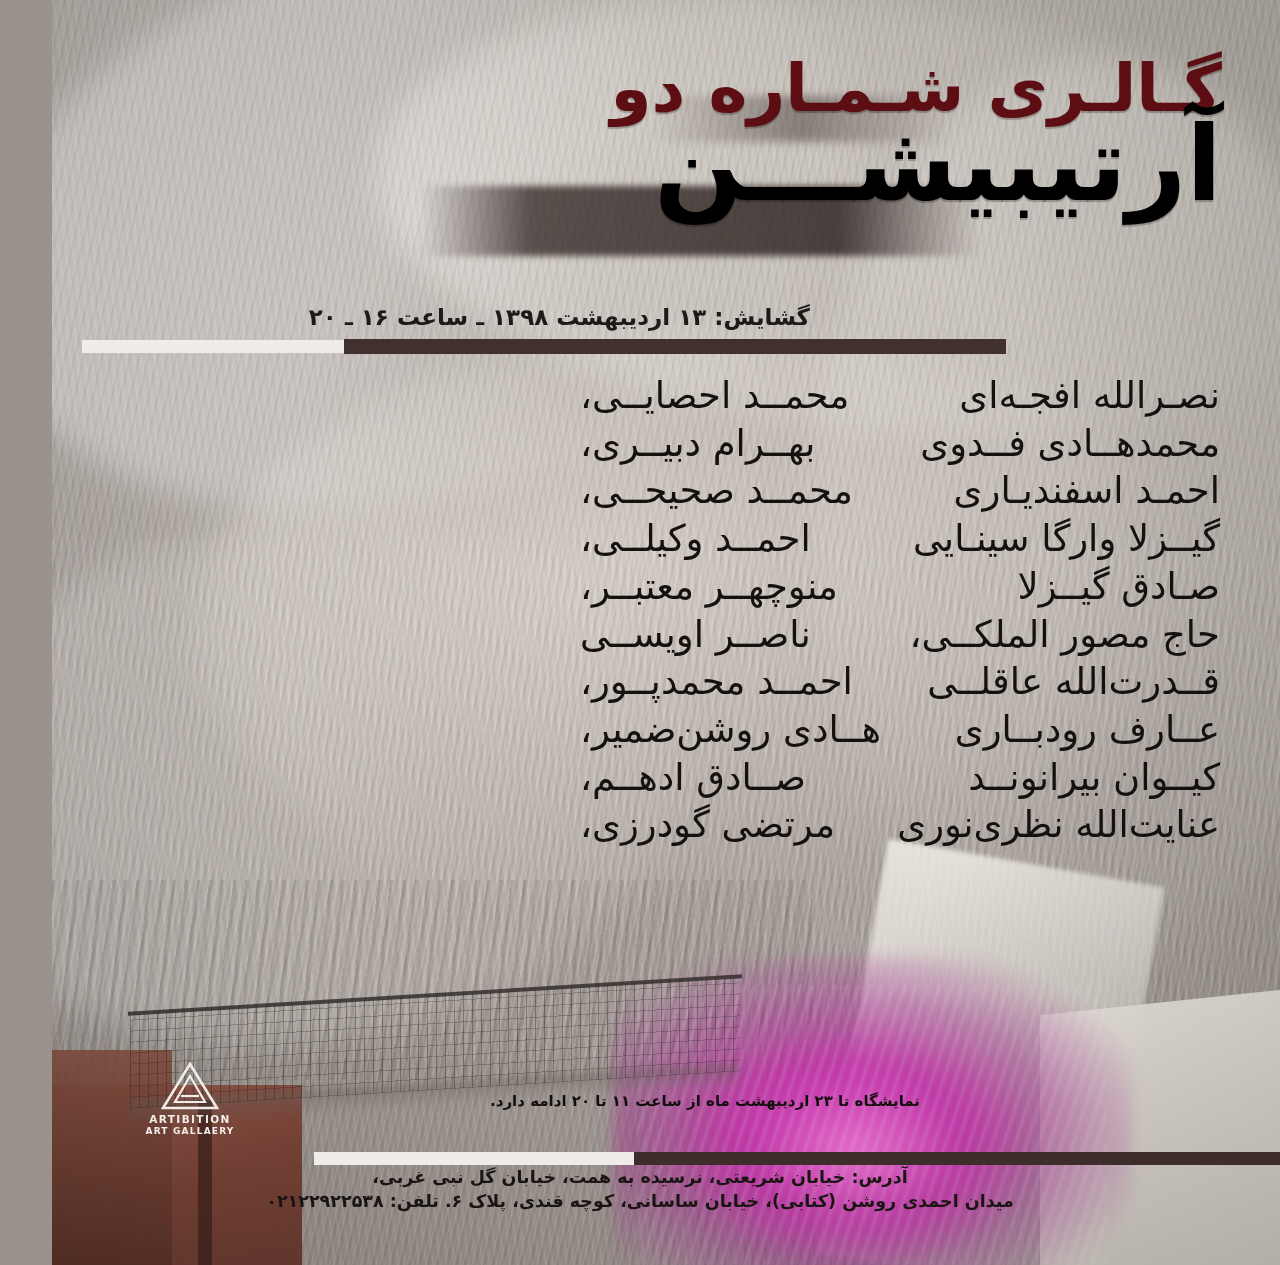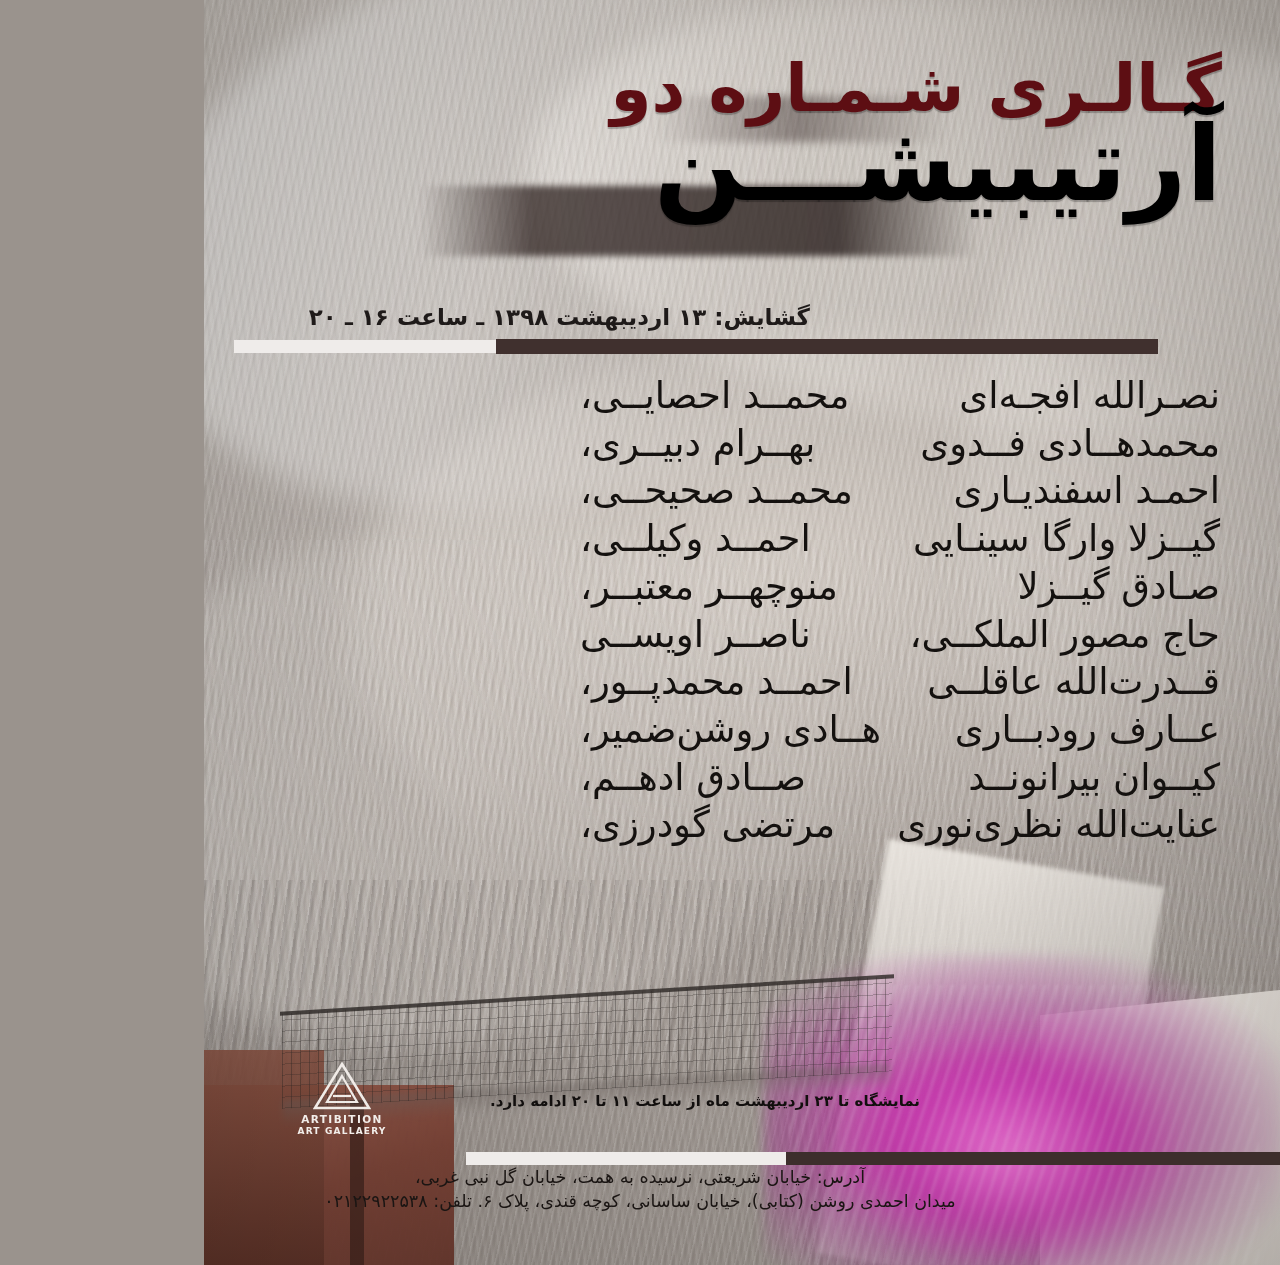--- a/index.html
+++ b/index.html
@@ -5,21 +5,21 @@
   html,body{margin:0;padding:0;}
   body{
     width:1280px;height:1265px;overflow:hidden;
     font-family:"DejaVu Sans", sans-serif;
     background:#9a938d;
     position:relative;
   }
 
   
   #poster{
-    position:absolute;inset:0;width:1076px;height:1265px;overflow:hidden;
+    position:absolute;inset:0;width:1212px;height:1265px;overflow:hidden;padding-left:16px;
   }
   .bg-base{
     position:absolute;inset:0;
     background:
       linear-gradient(107deg, rgba(255,255,255,0.10) 0%, rgba(255,255,255,0.0) 40%),
       linear-gradient(#b9b2ab,#a79f99 60%, #9b938d 100%);
   }
   
   .sweep{position:absolute;border-radius:50%;filter:blur(16px);mix-blend-mode:overlay;}
   .s1{left:-80px;top:-60px;width:900px;height:560px;background:linear-gradient(115deg,#ffffff 0%,rgba(255,255,255,0.1) 70%);opacity:.55;transform:rotate(-14deg);}
@@ -200,21 +200,21 @@
     font-size:15px;font-weight:bold;color:#120f0e;
     direction:rtl;white-space:nowrap;
   }
   .bar-row2{position:absolute;left:262px;top:1152px;width:1000px;height:14px;}
   .bar-white2{position:absolute;left:0;top:0;width:320px;height:13px;background:#efecea;}
   .bar-dark2{position:absolute;left:320px;top:0;width:660px;height:13px;background:#3d2e2c;}
 
   .address{
     position:absolute;right:200px;top:1166px;width:880px;
     direction:rtl;text-align:center;
-    font-size:17.5px;font-weight:normal;color:#1a1513;line-height:1.35;
+    font-size:17.5px;font-weight:bold;color:#1a1513;line-height:1.35;
   }
 
   
   .logo{
     position:absolute;left:78px;top:1062px;width:120px;text-align:center;color:#efeae6;
   }
   .logo svg{display:block;margin:0 auto;}
   .logo-text{
     font-size:10.5px;letter-spacing:1.4px;font-weight:bold;line-height:1.25;
     text-align:center;direction:ltr;color:#f2eeea;margin-top:3px;

